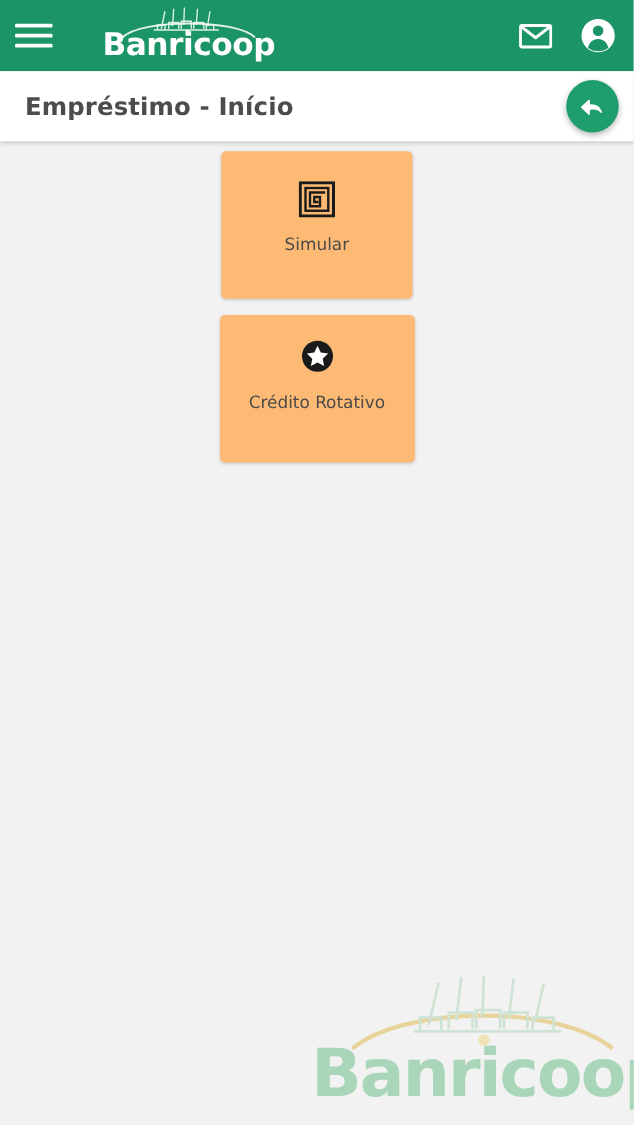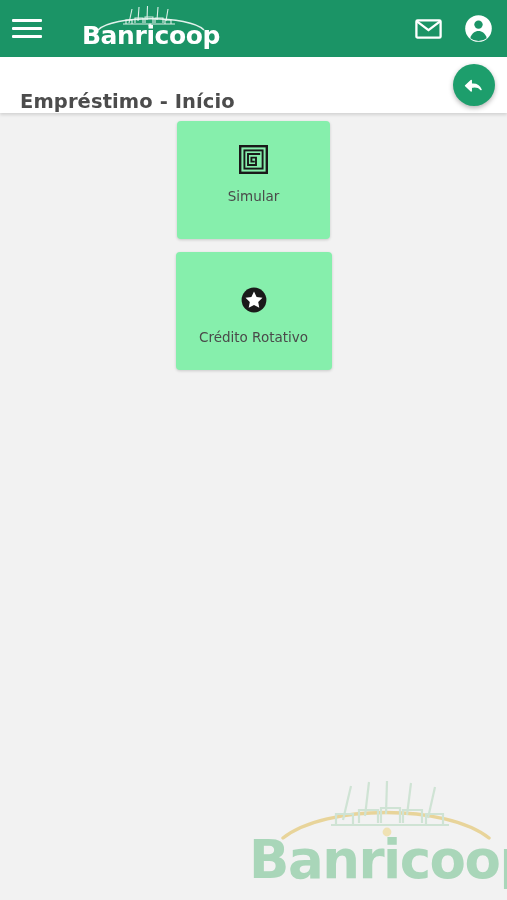--- a/index.html
+++ b/index.html
@@ -90,21 +90,21 @@
     justify-content: center;
     cursor: pointer;
   }
 
   
   .titlebar {
     position: relative;
     height: 56px;
     background: #ffffff;
     display: flex;
-    align-items: flex-end;
+    align-items: center;
     padding: 0 20px;
     box-shadow: 0 2px 3px rgba(0,0,0,0.13);
     z-index: 5;
   }
   .page-title {
     font-family: "DejaVu Sans", sans-serif;
     font-size: 19.5px;
     color: #4c4c4c;
     letter-spacing: 0.1px;
   }
@@ -133,37 +133,37 @@
   }
 
   .card-row {
     display: flex;
     justify-content: center;
     gap: 18px;
   }
   .card-row.second { margin-top: 13px; }
 
   .card {
-    background: #86efac;
+    background: #fdba74;
     border-radius: 4px;
     box-shadow: 0 1px 3px rgba(0,0,0,0.17);
     display: flex;
     flex-direction: column;
     align-items: center;
     cursor: pointer;
   }
   .card.wide {
     width: 153px;
     height: 118px;
     padding-top: 23px;
   }
   .card.rot {
     width: 156px;
     height: 118px;
-    padding-top: 33px;
+    padding-top: 18px;
   }
 
   .card-icon {
     height: 30px;
     display: flex;
     align-items: center;
     justify-content: center;
   }
   .card-label {
     margin-top: 14px;

